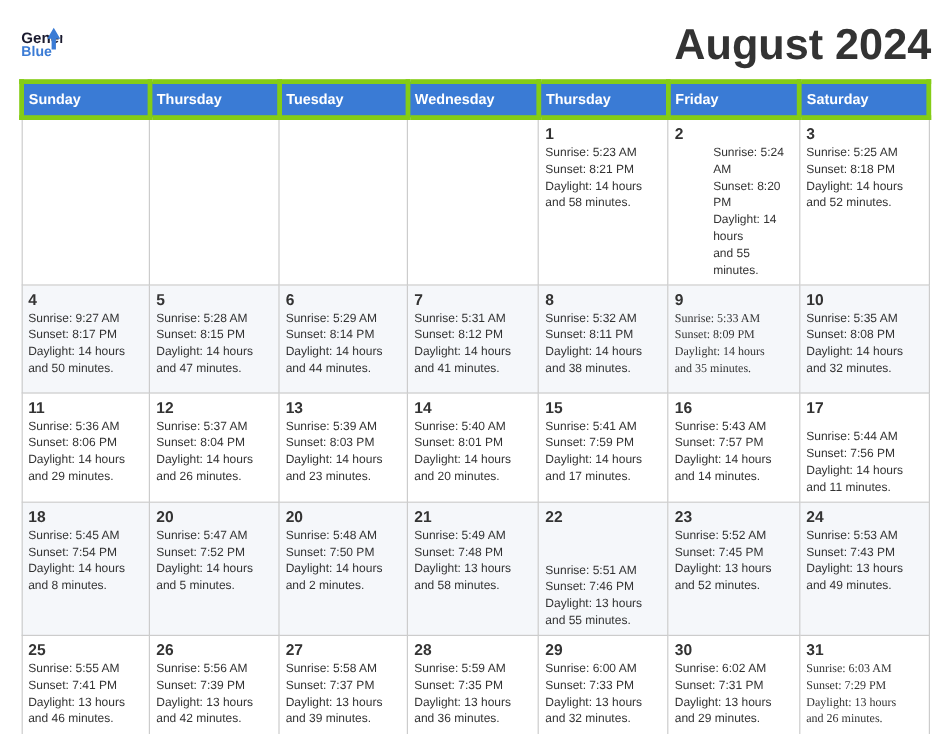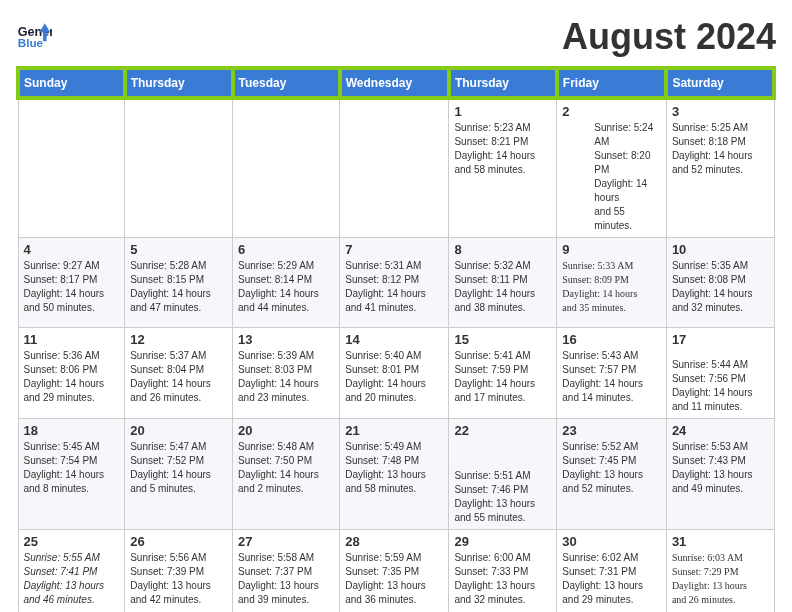--- a/index.html
+++ b/index.html
@@ -283,21 +283,21 @@
           <span class="day-number">24</span>
           <div class="day-info" style="white-space: pre-line;">Sunrise: 5:53 AM
 Sunset: 7:43 PM
 Daylight: 13 hours
 and 49 minutes.</div>
         </td>
       </tr>
       <tr>
         <td>
           <span class="day-number">25</span>
-          <div class="day-info" style="white-space: pre-line; font-style: italic;">Sunrise: 5:55 AM
+          <div class="day-info" style="white-space: pre-line;">Sunrise: 5:55 AM
 Sunset: 7:41 PM
 Daylight: 13 hours
 and 46 minutes.</div>
         </td>
         <td>
           <span class="day-number">26</span>
           <div class="day-info" style="white-space: pre-line;">Sunrise: 5:56 AM
 Sunset: 7:39 PM
 Daylight: 13 hours
 and 42 minutes.</div>

